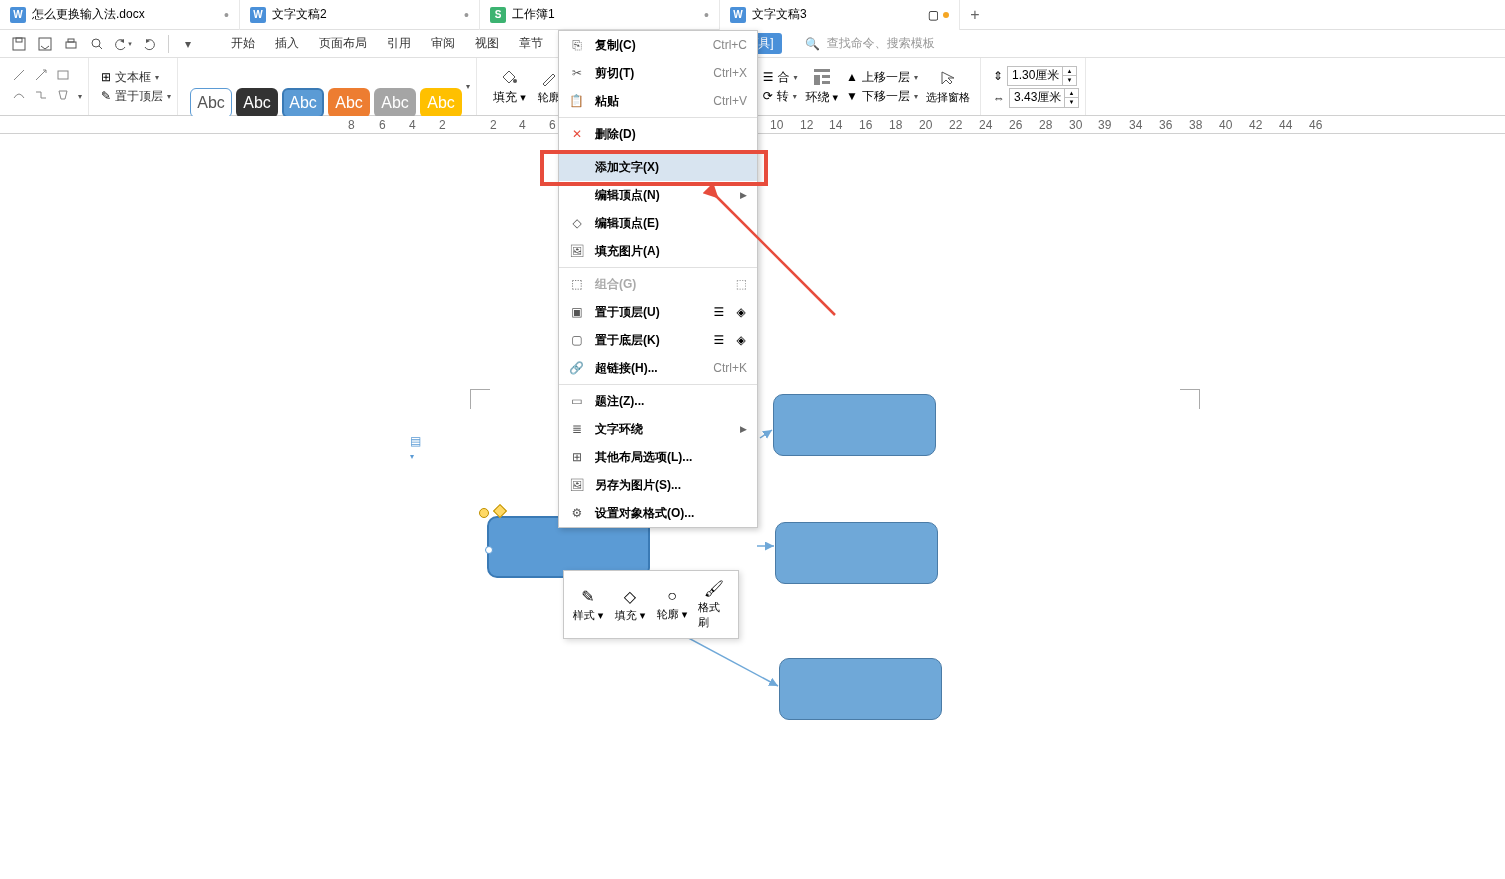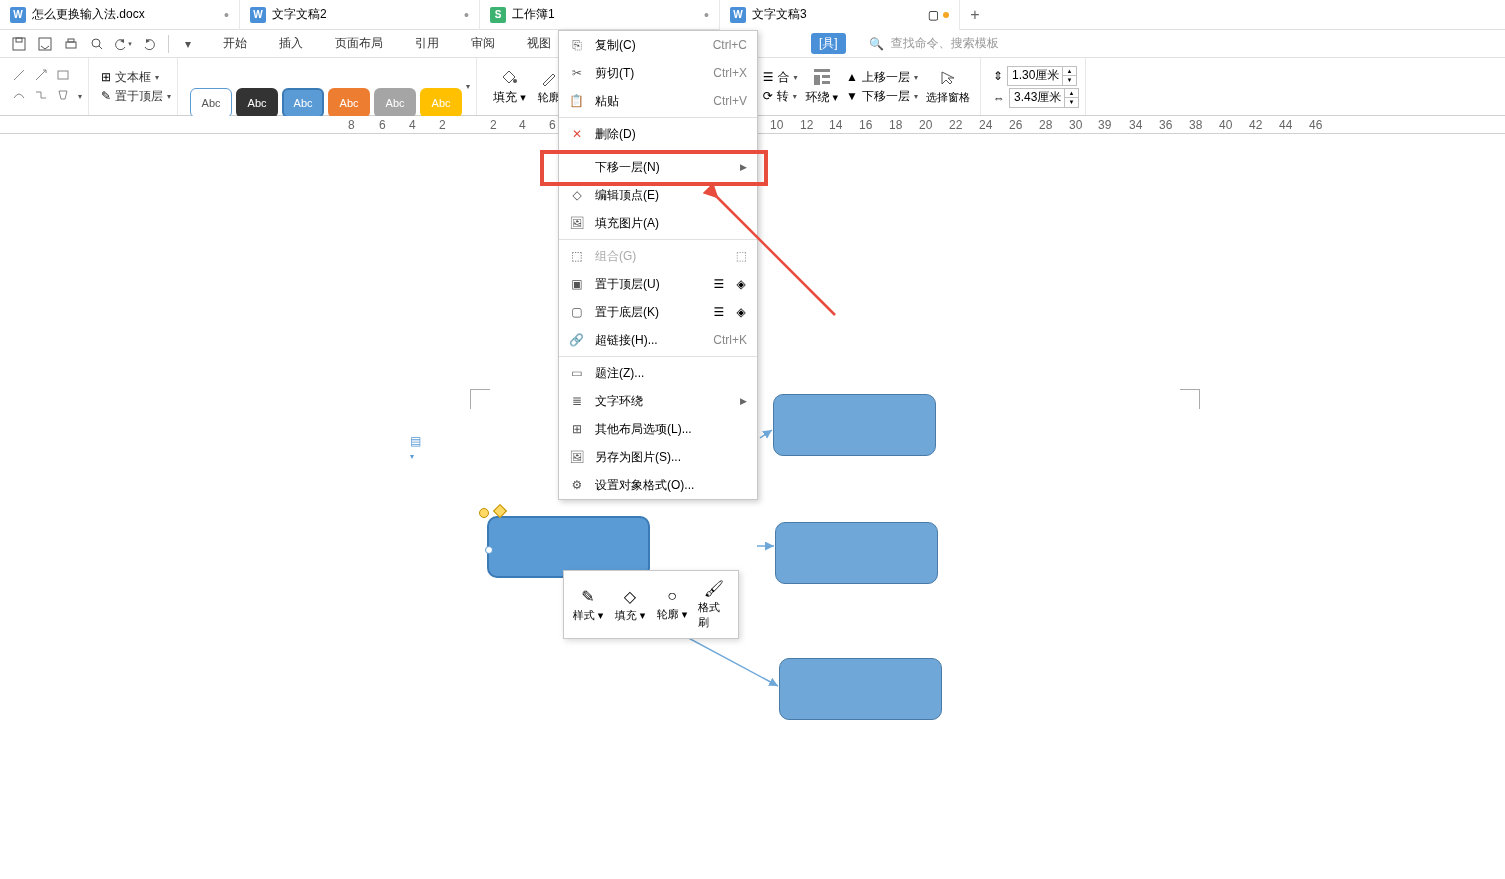--- a/index.html
+++ b/index.html
@@ -11,34 +11,34 @@
 .tab-icon.w{background:#4a90d9;color:#fff;}
 .tab-icon.s{background:#3cb371;color:#fff;}
 .tab-close{margin-left:auto;color:#999;font-size:14px;}
 .tab-status{margin-left:auto;display:flex;gap:4px;align-items:center;}
 .dot-yellow{width:6px;height:6px;background:#f5a623;border-radius:50%;}
 .add-tab{width:30px;height:30px;display:flex;align-items:center;justify-content:center;cursor:pointer;color:#666;font-size:16px;}
 
 .qat{height:28px;display:flex;align-items:center;padding:0 8px;gap:4px;border-bottom:1px solid #e0e0e0;}
 .qat-btn{width:22px;height:22px;display:flex;align-items:center;justify-content:center;cursor:pointer;color:#555;}
 .qat-sep{width:1px;height:18px;background:#d0d0d0;margin:0 4px;}
-.menu-bar{display:flex;align-items:flex-end;gap:32px;margin-left:20px;}
+.menu-bar{display:flex;align-items:flex-end;gap:20px;margin-left:28px;}
 .menu-item{cursor:pointer;color:#333;}
 .tool-badge{background:#4a90d9;color:#fff;padding:2px 8px;border-radius:3px;margin-left:200px;}
 .search-box{margin-left:20px;color:#999;display:flex;align-items:center;gap:6px;}
 
 .ribbon{height:58px;border-bottom:1px solid #d0d0d0;display:flex;align-items:center;padding:0 6px;gap:6px;background:#fff;}
 .ribbon-group{display:flex;align-items:center;gap:4px;height:100%;padding:0 6px;border-right:1px solid #e8e8e8;}
 .shape-btn{width:18px;height:18px;cursor:pointer;color:#888;}
 .rb-col{display:flex;flex-direction:column;gap:2px;justify-content:center;height:100%;}
 .rb-row{display:flex;align-items:center;gap:4px;}
 .rb-label{color:#333;}
 .dropdown-arrow{font-size:8px;color:#555;}
 
-.style-preset{width:42px;height:30px;border-radius:6px;display:flex;align-items:center;justify-content:center;cursor:pointer;font-size:11px;margin-top:33px;}
+.style-preset{width:42px;height:30px;border-radius:6px;display:flex;align-items:center;justify-content:center;cursor:pointer;font-size:16px;margin-top:33px;}
 .sp1{border:1px solid #5b9bd5;background:#fff;color:#555;}
 .sp2{background:#333;color:#fff;}
 .sp3{background:#5b9bd5;color:#fff;border:2px solid #3a7ab5;}
 .sp4{background:#ed7d31;color:#fff;}
 .sp5{background:#a5a5a5;color:#fff;}
 .sp6{background:#ffc000;color:#fff;}
 
 .rb-bigbtn{display:flex;flex-direction:column;align-items:center;justify-content:center;gap:2px;cursor:pointer;padding:0 4px;}
 .rb-bigbtn .lbl{font-size:11px;}
 
@@ -59,21 +59,21 @@
 .selected-shape{background:#5b9bd5;border:2px solid #3a7ab5;}
 .sel-handle{position:absolute;width:8px;height:8px;background:#fff;border:1px solid #5b9bd5;border-radius:50%;}
 .rot-handle{position:absolute;width:10px;height:10px;background:#ffd966;border:1px solid #bf9000;border-radius:50%;}
 .adj-handle{position:absolute;width:10px;height:10px;background:#ffd966;border:1px solid #bf9000;transform:rotate(45deg);}
 
 .context-menu{position:absolute;left:558px;top:30px;width:200px;background:#fff;border:1px solid #c8c8c8;box-shadow:2px 2px 6px rgba(0,0,0,0.2);z-index:1000;}
 .ctx-item{height:28px;display:flex;align-items:center;padding:0 10px;cursor:pointer;gap:10px;}
 .ctx-item.disabled{color:#aaa;}
 .ctx-item.highlighted{background:#d8e4f0;}
 .ctx-icon{width:16px;height:16px;display:flex;align-items:center;justify-content:center;color:#555;}
-.ctx-label{flex:1;}
+.ctx-label{flex:1;font-weight:bold;}
 .ctx-shortcut{color:#888;}
 .ctx-arrow{color:#666;font-size:9px;}
 .ctx-sep{height:1px;background:#e0e0e0;margin:2px 0;}
 .ctx-sub-icons{position:absolute;right:8px;display:flex;gap:6px;}
 .ctx-sub-icons span{width:16px;height:16px;display:flex;align-items:center;justify-content:center;}
 
 .highlight-box{position:absolute;left:540px;top:150px;width:228px;height:36px;border:4px solid #e74c3c;z-index:1001;pointer-events:none;}
 .red-arrow{position:absolute;left:705px;top:185px;z-index:1001;pointer-events:none;}
 
 .mini-toolbar{position:absolute;left:563px;top:570px;background:#fff;border:1px solid #c8c8c8;box-shadow:2px 2px 6px rgba(0,0,0,0.15);display:flex;padding:4px;gap:2px;z-index:999;}
@@ -375,23 +375,27 @@
       <span class="ctx-icon">📋</span>
       <span class="ctx-label">粘贴</span>
       <span class="ctx-shortcut">Ctrl+V</span>
     </div>
     <div class="ctx-sep"></div>
     <div class="ctx-item">
       <span class="ctx-icon" style="color: rgb(231, 76, 60);">✕</span>
       <span class="ctx-label">删除(D)</span>
     </div>
     <div class="ctx-sep"></div>
-    <div class="ctx-item">
+    <div class="ctx-item highlighted">
       <span class="ctx-icon"></span>
-      <span class="ctx-label">下移一层(N)</span>
+      <span class="ctx-label">添加文字(X)</span>
+    </div>
+    <div class="ctx-item">
+      <span class="ctx-icon"></span>
+      <span class="ctx-label">编辑顶点(N)</span>
       <span class="ctx-arrow">▶</span>
     </div>
     <div class="ctx-item">
       <span class="ctx-icon">◇</span>
       <span class="ctx-label">编辑顶点(E)</span>
     </div>
     <div class="ctx-item">
       <span class="ctx-icon">🖼</span>
       <span class="ctx-label">填充图片(A)</span>
     </div>

